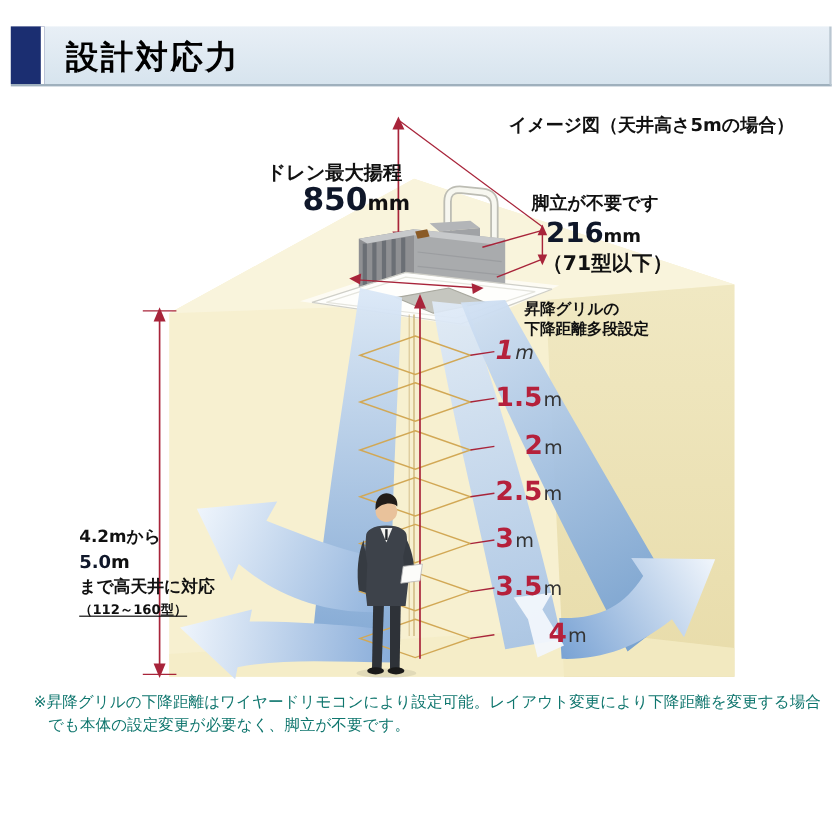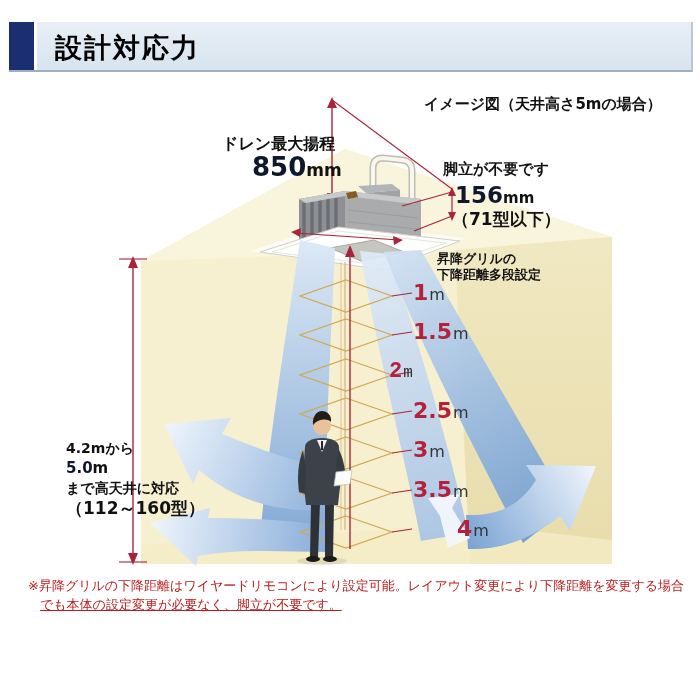--- a/index.html
+++ b/index.html
@@ -30,24 +30,24 @@
   .cv-val .big{font-size:23px;}
   .cv-val .mm{font-size:15px;font-weight:700;color:#111;}
   .cv-note{left:452px;top:208px;font-size:17px;}
   .grille-note{left:437px;top:251px;font-size:13px;line-height:16px;}
   .dist{position:absolute;height:28px;line-height:28px;}
   .dist .num{font-size:22px;font-weight:700;color:#b5203b;}
   .dist .m{font-size:16px;color:#333;margin-left:1px;}
   .hrange{left:66px;top:438px;font-size:14px;line-height:20px;}
   .hrange .big{font-size:15px;}
   .hrange .m{font-size:15px;font-weight:700;color:#111;}
-  .hrange .l3{font-size:17px;}
-  .note{left:28px;top:576px;font-size:13px;line-height:19px;color:#b91c1c;font-weight:400;
+  .hrange .l3{font-size:11px;text-decoration:underline;}
+  .note{left:28px;top:576px;font-size:13px;line-height:19px;color:#0f766e;font-weight:400;
         white-space:nowrap;}
-  .note .l2{padding-left:12px;text-decoration:underline;}
+  .note .l2{padding-left:12px;}
 </style>
 </head>
 <body>
 
 <div id="canvas">
 
   <svg width="700" height="700" viewBox="0 0 700 700">
     <defs>
       <linearGradient id="gWall" x1="0" y1="240" x2="0" y2="564" gradientUnits="userSpaceOnUse">
         <stop offset="0" stop-color="#f0e8c2"></stop>
@@ -199,32 +199,32 @@
 
   <div class="abs jp caption">イメージ図（天井高さ5mの場合）</div>
 
   <div class="abs jp drain-lbl">ドレン最大揚程</div>
   <div class="abs drain-val">
     <span class="red big">850</span><span class="mm">mm</span>
   </div>
 
   <div class="abs jp cv-lbl">脚立が不要です</div>
   <div class="abs cv-val">
-    <span class="red big">156</span><span class="mm">mm</span>
+    <span class="red big">216</span><span class="mm">mm</span>
   </div>
   <div class="abs jp cv-note">（71型以下）</div>
 
   <div class="abs jp grille-note">
     <div>昇降グリルの</div>
     <div>下降距離多段設定</div>
   </div>
 
-  <div class="dist" style="left:413px;top:279px;"><span class="num">1</span><span class="m">m</span></div>
+  <div class="dist" style="left:413px;top:279px;font-style:italic;"><span class="num">1</span><span class="m">m</span></div>
   <div class="dist" style="left:413px;top:318px;"><span class="num">1.5</span><span class="m">m</span></div>
-  <div class="dist" style="left:389px;top:358px;font-family:Liberation Mono, monospace;"><span class="num">2</span><span class="m">m</span></div>
+  <div class="dist" style="left:437px;top:358px;"><span class="num">2</span><span class="m">m</span></div>
   <div class="dist" style="left:413px;top:397px;text-align:right;"><span class="num">2.5</span><span class="m">m</span></div>
   <div class="dist" style="left:413px;top:436px;"><span class="num">3</span><span class="m">m</span></div>
   <div class="dist" style="left:413px;top:476px;"><span class="num">3.5</span><span class="m">m</span></div>
   <div class="dist" style="left:413px;top:515px;margin-left:44px;"><span class="num">4</span><span class="m">m</span></div>
 
   <div class="abs jp hrange">
     <div>4.2mから</div>
     <div><span class="red big">5.0</span><span class="m">m</span></div>
     <div>まで高天井に対応</div>
     <div class="l3">（112～160型）</div>

